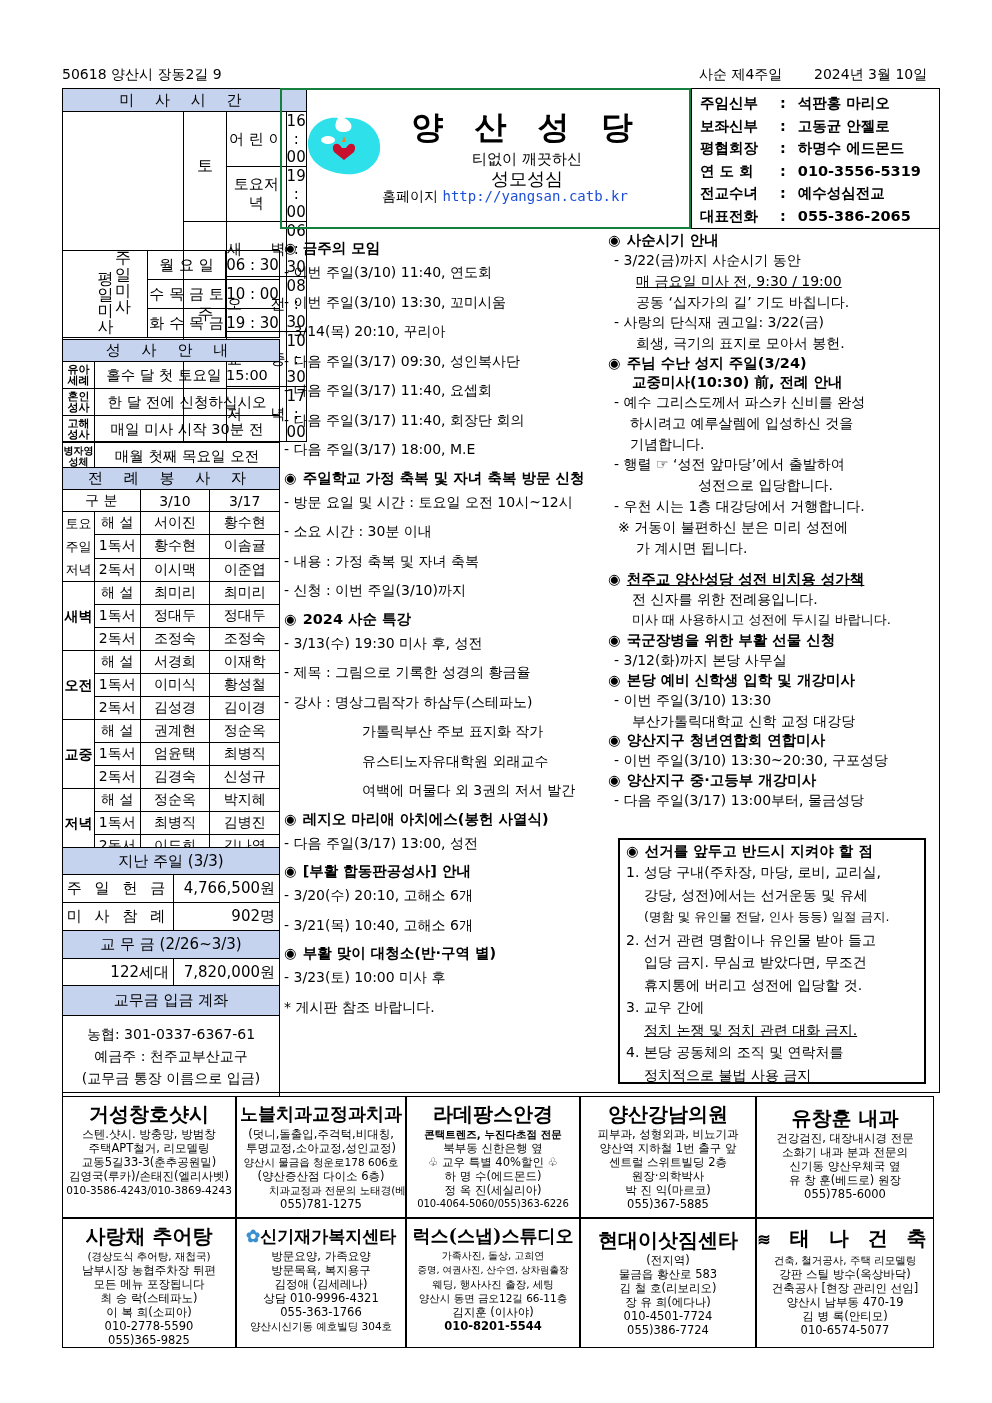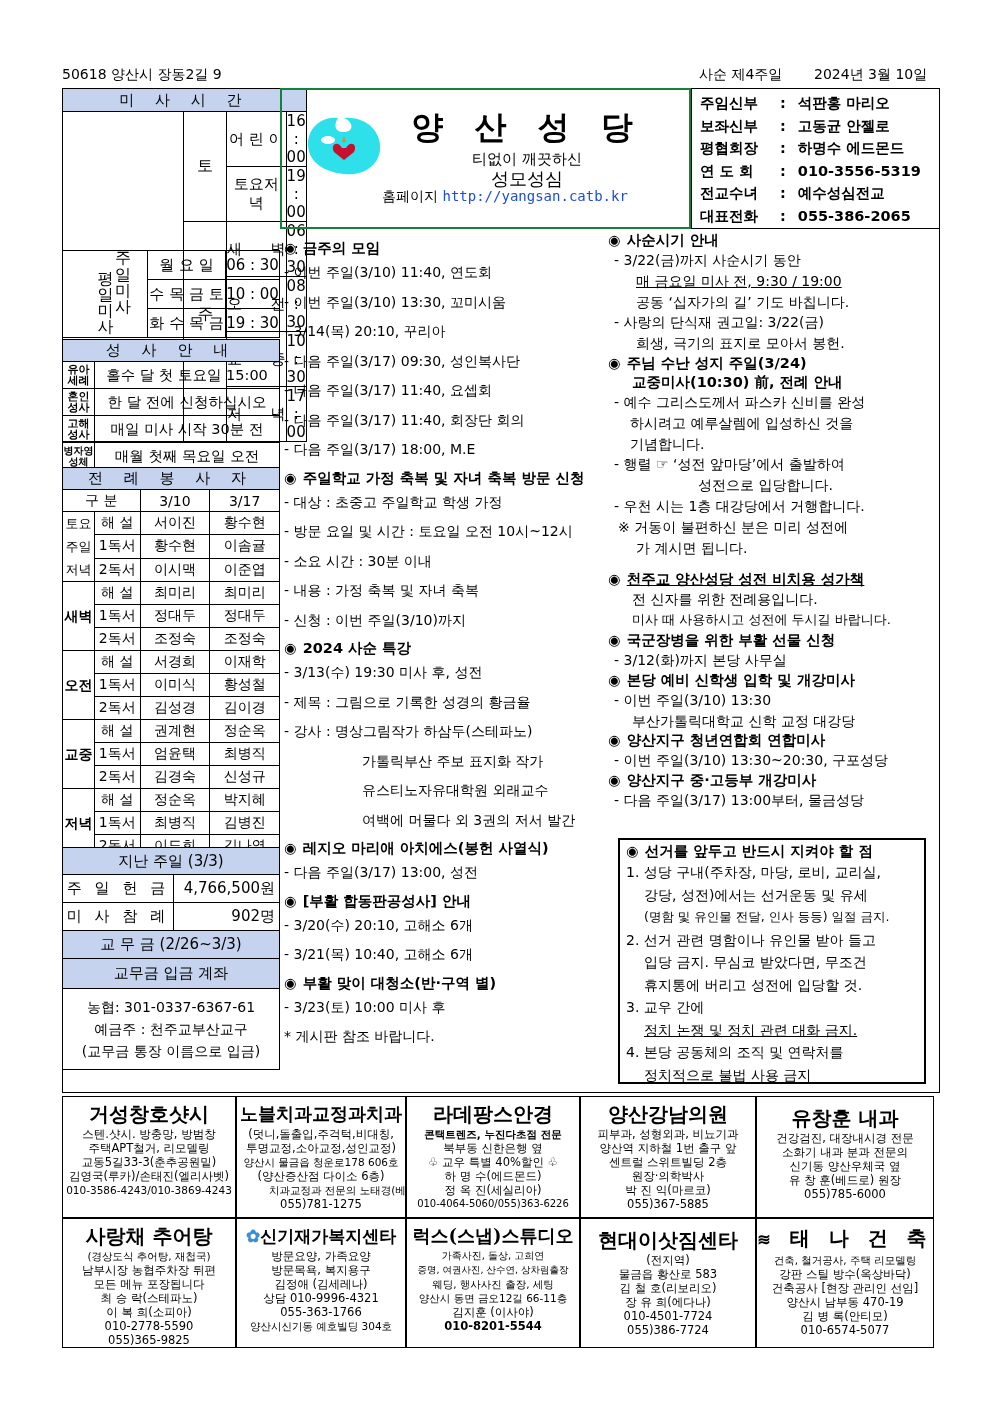--- a/index.html
+++ b/index.html
@@ -217,20 +217,24 @@
         <td class="right">4,766,500원</td>
       </tr>
   <tr>
         <td style="height:28px; letter-spacing:4px;">미 사 참 례</td>
         <td class="right">902명</td>
       </tr>
   <tr>
         <td colspan="2" class="hdr-fill" style="height:28px;">교 무 금 (2/26~3/3)</td>
       </tr>
   <tr>
+        <td class="right" style="height:27px;">122세대</td>
+        <td class="right">7,820,000원</td>
+      </tr>
+  <tr>
         <td colspan="2" class="hdr-fill" style="height:30px;">교무금 입금 계좌</td>
       </tr>
   <tr>
         <td colspan="2" style="height:81px; font-size:14px; line-height:22px;">
     <div>농협: 301-0337-6367-61</div>
     <div>예금주 : 천주교부산교구</div>
     <div>(교무금 통장 이름으로 입금)</div>
   </td>
       </tr>
 </tbody>
@@ -267,21 +271,20 @@
   <div class="bull"><span class="dot">◉</span><span>금주의 모임</span></div>
   <div class="item">- 이번 주일(3/10) 11:40, 연도회</div>
   <div class="item">- 이번 주일(3/10) 13:30, 꼬미시움</div>
   <div class="item">- 3/14(목) 20:10, 꾸리아</div>
   <div class="item">- 다음 주일(3/17) 09:30, 성인복사단</div>
   <div class="item">- 다음 주일(3/17) 11:40, 요셉회</div>
   <div class="item">- 다음 주일(3/17) 11:40, 회장단 회의</div>
   <div class="item">- 다음 주일(3/17) 18:00, M.E</div>
 
   <div class="bull"><span class="dot">◉</span><span>주일학교 가정 축복 및 자녀 축복 방문 신청</span></div>
-  <div class="item">- 대상 : 초중고 주일학교 학생 가정</div>
   <div class="item">- 방문 요일 및 시간 : 토요일 오전 10시~12시</div>
   <div class="item">- 소요 시간 : 30분 이내</div>
   <div class="item">- 내용 : 가정 축복 및 자녀 축복</div>
   <div class="item">- 신청 : 이번 주일(3/10)까지</div>
 
   <div class="bull"><span class="dot">◉</span><span>2024 사순 특강</span></div>
   <div class="item">- 3/13(수) 19:30 미사 후, 성전</div>
   <div class="item">- 제목 : 그림으로 기록한 성경의 황금율</div>
   <div class="item">- 강사 : 명상그림작가 하삼두(스테파노)</div>
   <div class="item" style="padding-left:78px;">가톨릭부산 주보 표지화 작가</div>

